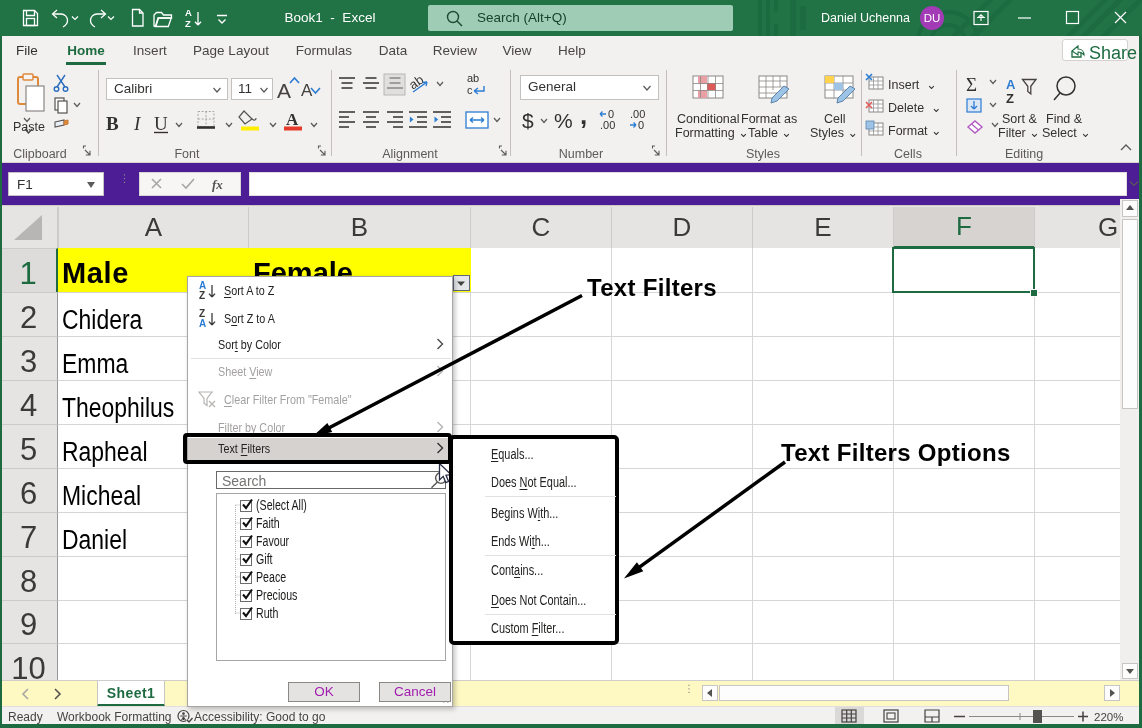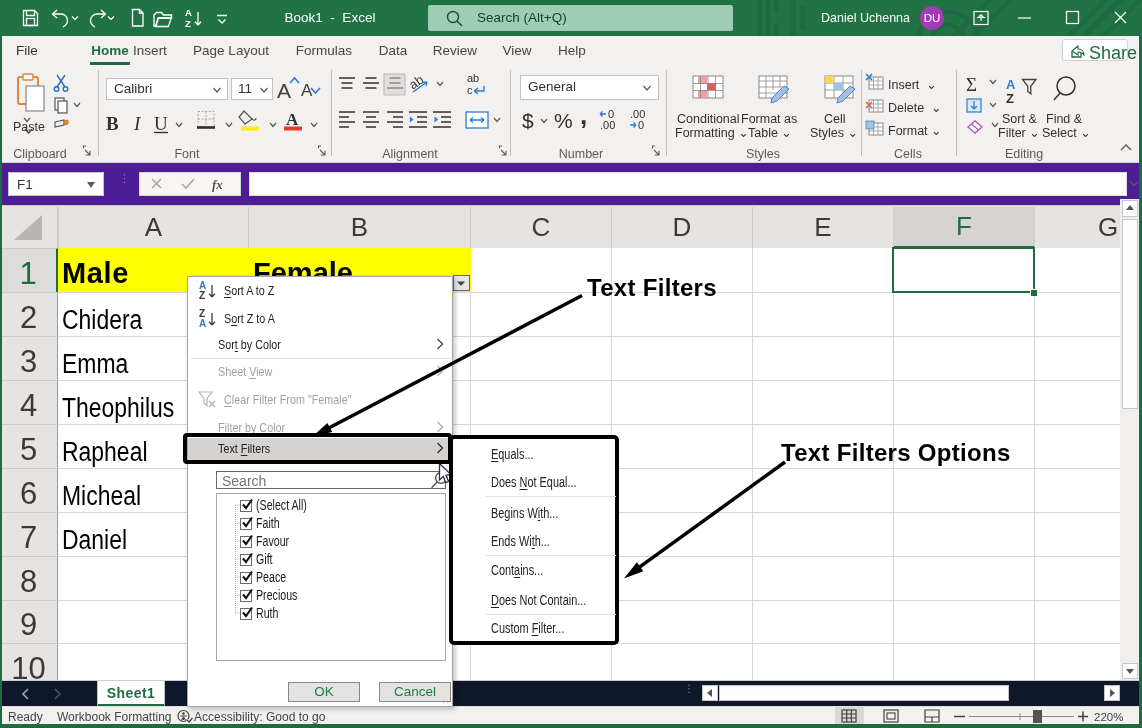--- a/index.html
+++ b/index.html
@@ -28,39 +28,39 @@
   
   #grid { left:0; top:205px; width:1120px; height:475px; background:#fff; overflow:hidden; }
   .colhdr { position:absolute; top:2px; height:41px; background:#e6e4e2; border-left:1px solid #cdcbc9; font-size:26px; color:#3b3a39; text-align:center; line-height:41px; }
   .rowhdr { position:absolute; left:0; width:58px; background:#e6e4e2; border-top:1px solid #cdcbc9; font-size:31px; color:#3b3a39; text-align:center; }
   .vline { position:absolute; width:1px; background:#d8d6d4; }
   .hline { position:absolute; height:1px; background:#d8d6d4; }
   .cellname { position:absolute; left:62px; font-size:27px; color:#000; transform:scaleX(0.85); transform-origin:left top; }
   
   #vscroll { left:1120px; top:199px; width:20px; height:481px; background:#f1efed; }
   .sbbox { position:absolute; background:#fdfdfd; border:1px solid #c8c6c4; }
-  #sheetbar { left:0; top:680px; width:1142px; height:26px; background:#0f172a; border-top:1px solid #d0cecc; }
+  #sheetbar { left:0; top:680px; width:1142px; height:26px; background:#fef9c3; border-top:1px solid #d0cecc; }
   #statusbar { left:0; top:706px; width:1142px; height:19px; background:#f3f1ef; border-top:1px solid #e1dfdd; font-size:12px; color:#444; }
   #greenL { left:0; top:36px; width:2px; height:689px; background:#1e6b41; }
   #greenR { left:1138.5px; top:36px; width:3.5px; height:689px; background:#1e6b41; }
   #greenB { left:0; top:724px; width:1142px; height:4px; background:#1e6b41; }
   
   #fmenu { left:187px; top:276px; width:266px; height:431px; background:#fff; border:1px solid #a8a6a4; box-shadow:2px 2px 5px rgba(0,0,0,0.25); z-index:10; }
   .mi { position:absolute; left:0; width:100%; height:26px; font-size:12.7px; color:#232221; }
   .mi .txt { position:absolute; left:30px; top:5px; display:inline-block; transform:scaleX(0.85); transform-origin:left top; white-space:nowrap; }
   .mi.noicon .txt { left:29.5px; }
   .mi.dis { color:#a3a1a0; }
   .sub { position:absolute; right:8px; top:5px; font-size:14px; color:#4a4846; }
   .accel { text-decoration:underline; text-underline-offset:2px; }
   #searchfield { position:absolute; left:28px; top:194px; width:230px; height:18px; border:1px solid #6b6968; background:#fff; font-size:14px; color:#767472; }
   #cblist { position:absolute; left:28px; top:216px; width:230px; height:168px; border:1px solid #a8a6a4; background:#fff; }
   .cbrow { position:absolute; left:0; width:100%; height:18px; font-size:13.5px; color:#1b1a19; }
   .cbx { position:absolute; left:23px; top:2.5px; width:12px; height:12px; border:1.4px solid #6e6c6a; background:#fff; }
   .cbl { position:absolute; left:38.5px; top:0px; display:inline-block; transform:scaleX(0.76); transform-origin:left top; white-space:nowrap; font-size:14px; }
-  .wbtn { position:absolute; height:20px; background:#e5e3e1; border:1px solid #8a8886; font-size:13.5px; color:#15803d; text-align:center; line-height:17.5px; z-index:11;}
+  .wbtn { position:absolute; height:20px; background:#e5e3e1; border:1px solid #8a8886; font-size:13.5px; color:#a21caf; text-align:center; line-height:17.5px; z-index:11;}
   
   #smenu { left:449px; top:435px; width:170px; height:210px; background:#fff; border:4px solid #000; border-radius:5px; z-index:12; }
   .smi { position:absolute; left:38px; font-size:14px; color:#232221; white-space:nowrap; transform:scaleX(0.78); transform-origin:left top; }
   .ssep { position:absolute; left:32px; width:131px; height:1px; background:#e3e1df; }
   
   #tfbox { left:183px; top:433px; width:269px; height:31px; border:4px solid #000; border-radius:4px; z-index:13; background:transparent; }
   .ann { position:absolute; font-weight:bold; color:#000; font-size:24px; letter-spacing:0.3px; z-index:13; white-space:nowrap; }
   #arrows { left:0; top:0; width:1142px; height:728px; z-index:13; pointer-events:none; }
   #cursor { z-index:11; }
 </style>
@@ -130,21 +130,21 @@
       <path d="M12 12 L17 17" stroke="#1d4a30" stroke-width="1.4"></path>
     </svg>
     <span>Search (Alt+Q)</span>
   </div>
   <div id="username" style="right:232px">Daniel Uchenna</div>
   <div id="ducircle">DU</div>
 </div>
 
 <div class="abs" id="tabrow">
   <div class="rtab" style="left:8px;width:38px;color:#33312f;">File</div>
-  <div class="rtab" style="left:66px;width:40px;color:#1e6b41;font-weight:bold;border-bottom:3px solid #1e6b41;margin-left:24px;">Home</div>
+  <div class="rtab" style="left:66px;width:40px;color:#1e6b41;font-weight:bold;border-bottom:3px solid #1e6b41;">Home</div>
   <div class="rtab" style="left:126px;width:48px;">Insert</div>
   <div class="rtab" style="left:190px;width:82px;">Page Layout</div>
   <div class="rtab" style="left:288px;width:72px;">Formulas</div>
   <div class="rtab" style="left:372px;width:42px;">Data</div>
   <div class="rtab" style="left:428px;width:54px;">Review</div>
   <div class="rtab" style="left:496px;width:42px;">View</div>
   <div class="rtab" style="left:552px;width:40px;">Help</div>
   <div style="position:absolute;left:1062px;top:3px;width:66px;height:22px;background:#fff;border:1px solid #d4d2d0;border-radius:3px;">
     <svg width="16" height="15" style="position:absolute;left:7px;top:4px">
       <path d="M2 7 v6 h9 v-4" fill="none" stroke="#1e6b41" stroke-width="1.3"></path>

